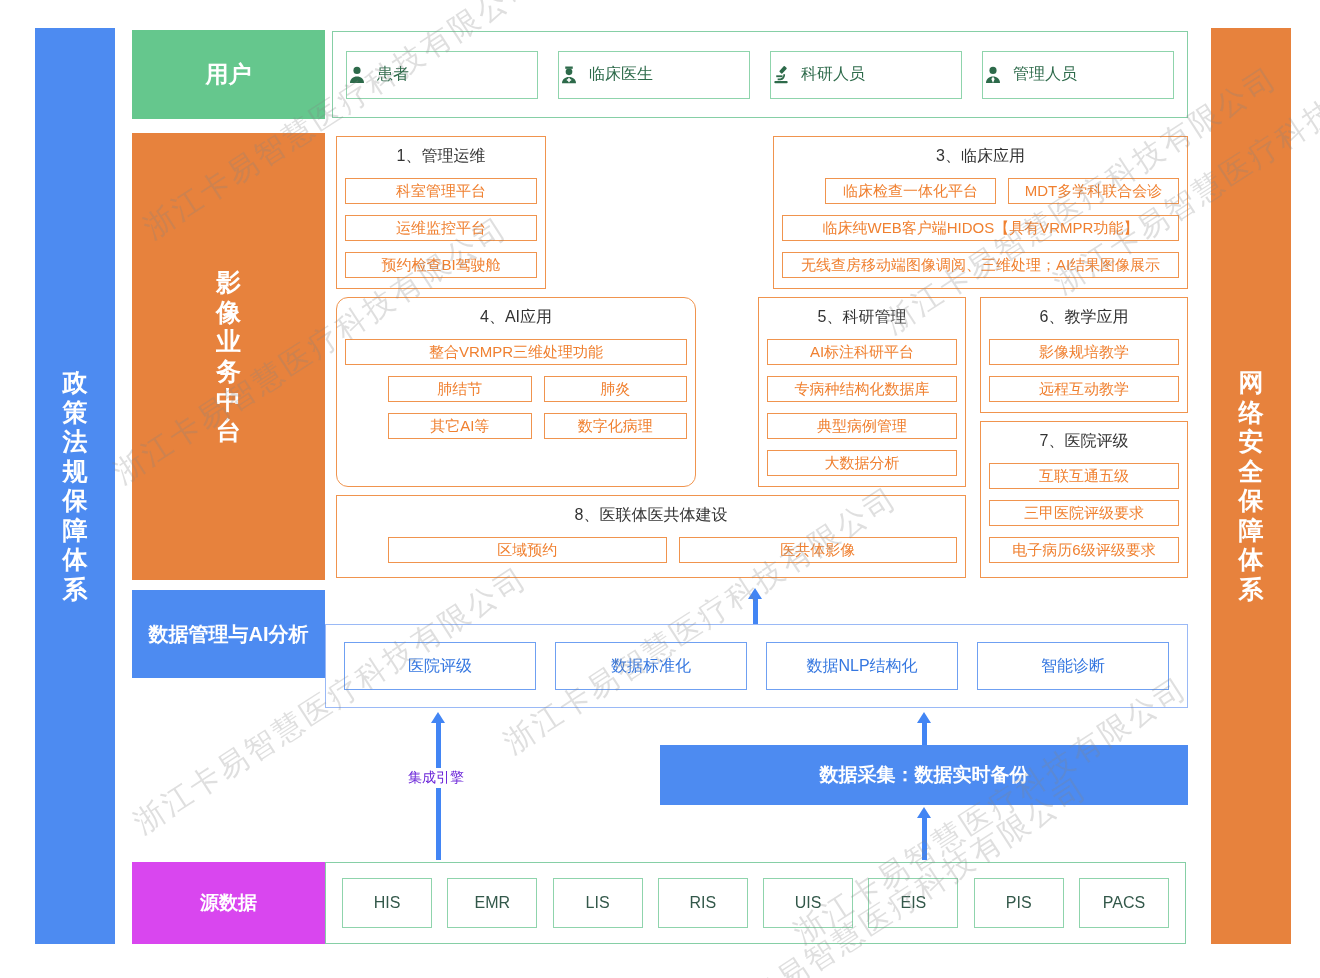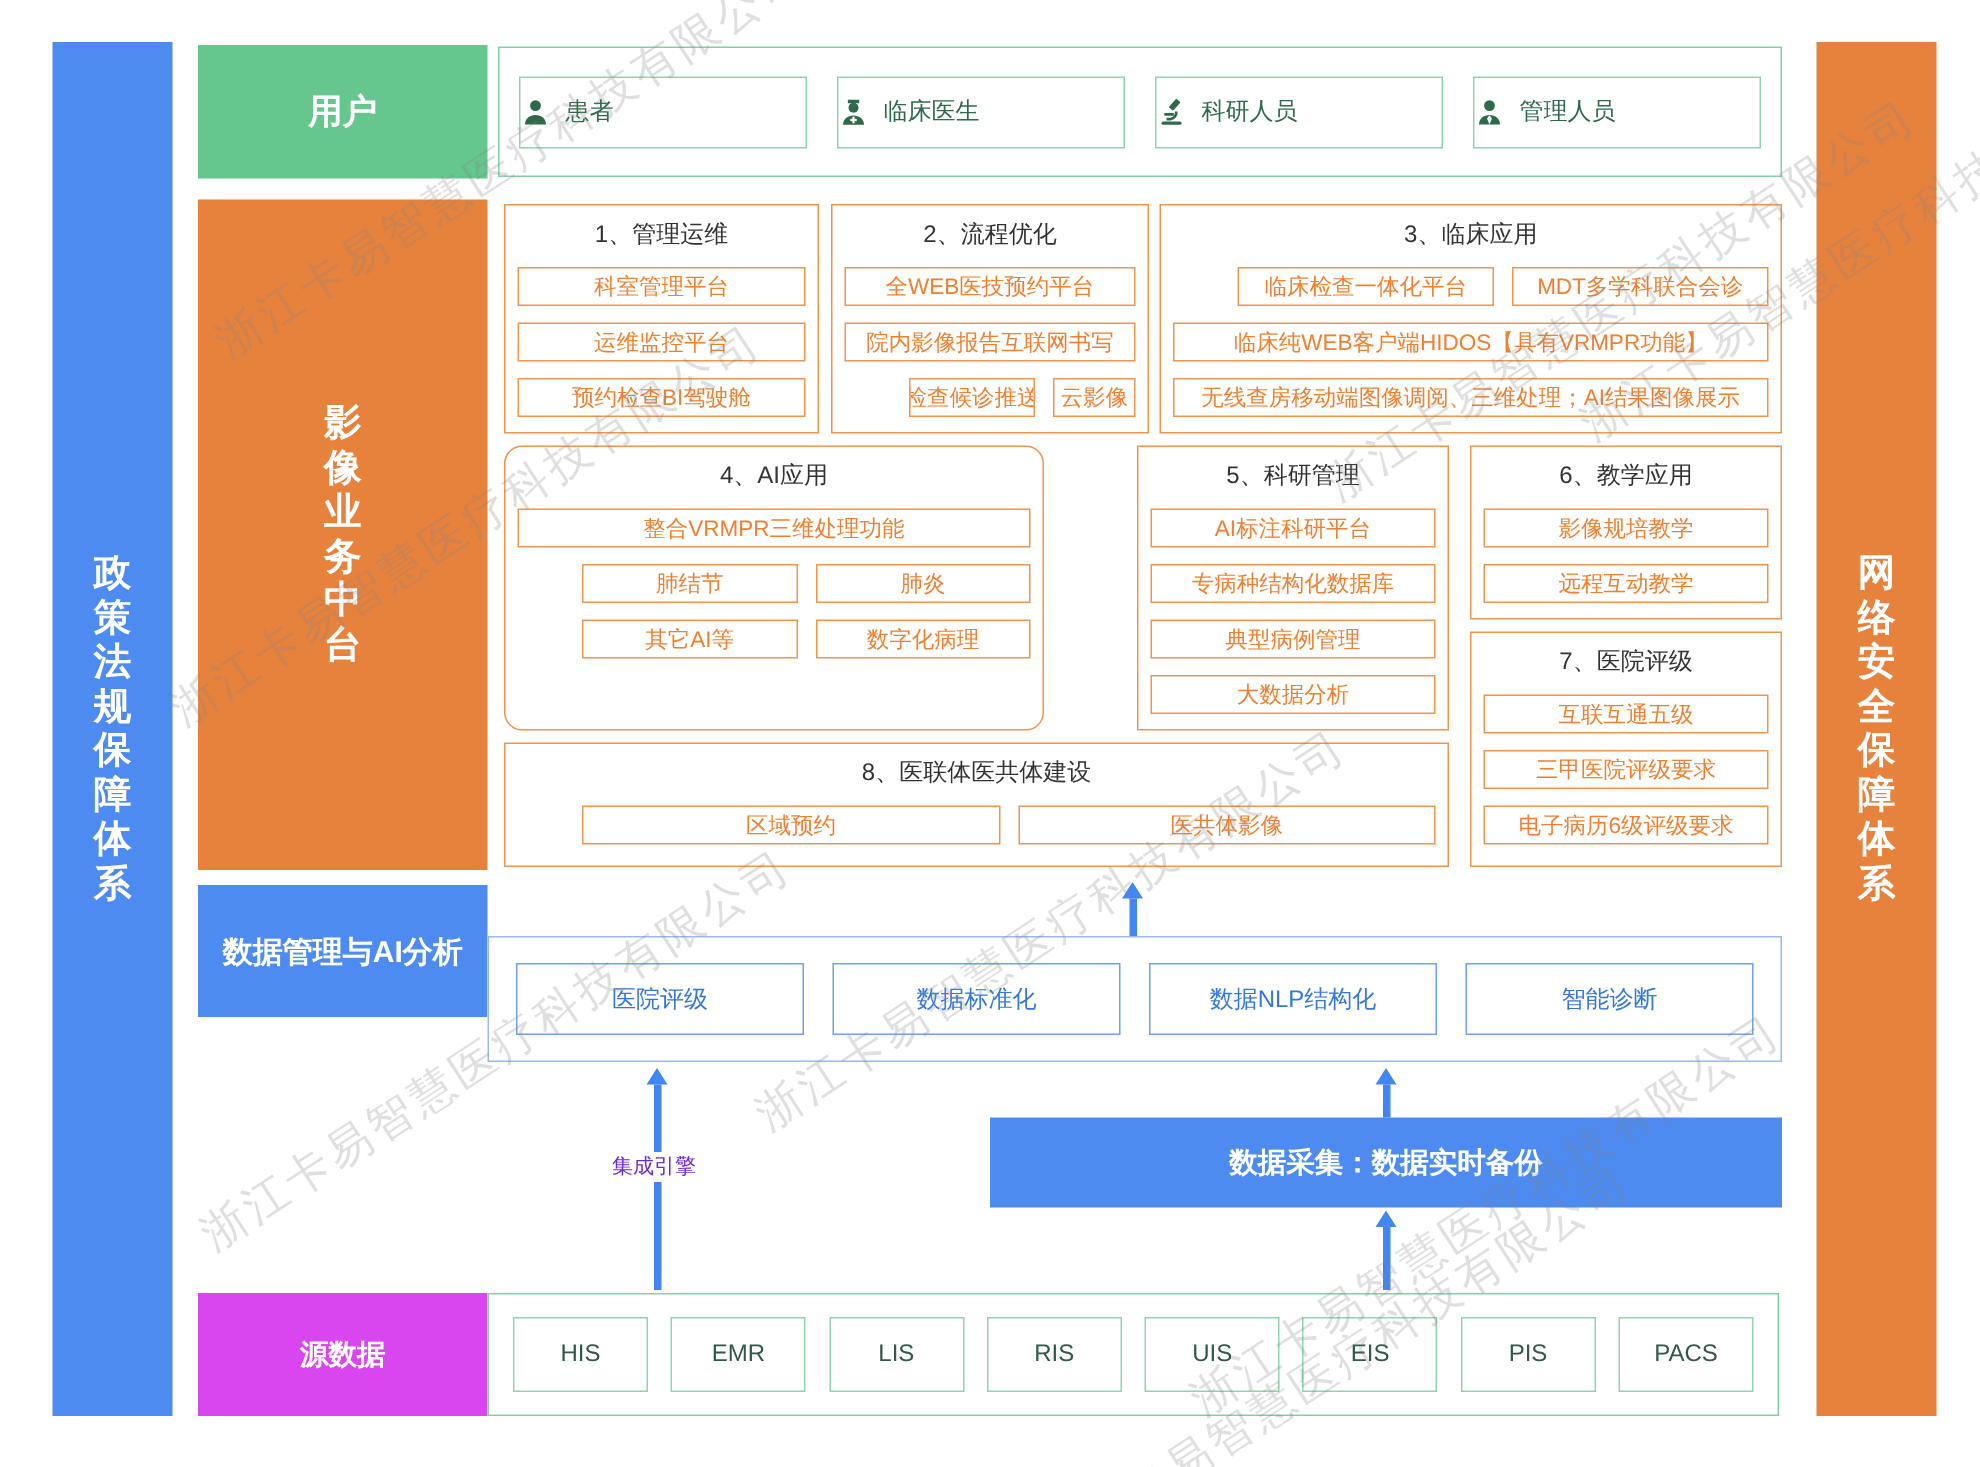--- a/index.html
+++ b/index.html
@@ -144,29 +144,20 @@
     <div class="vtext">影像业务中台</div>
   </div>
 
   <div class="group" id="g1">
     <div class="group-title">1、管理运维</div>
     <div class="g-item">科室管理平台</div>
     <div class="g-item">运维监控平台</div>
     <div class="g-item">预约检查BI驾驶舱</div>
   </div>
 
-  <div class="group" id="g2">
-    <div class="group-title">2、流程优化</div>
-    <div class="g-item">全WEB医技预约平台</div>
-    <div class="g-item">院内影像报告互联网书写</div>
-    <div class="g-row">
-      <div class="g-item wide">检查候诊推送</div>
-      <div class="g-item">云影像</div>
-    </div>
-  </div>
 
   <div class="group" id="g3">
     <div class="group-title">3、临床应用</div>
     <div class="g-row">
       <div class="g-item">临床检查一体化平台</div>
       <div class="g-item">MDT多学科联合会诊</div>
     </div>
     <div class="g-item">临床纯WEB客户端HIDOS【具有VRMPR功能】</div>
     <div class="g-item">无线查房移动端图像调阅、三维处理；AI结果图像展示</div>
   </div>

